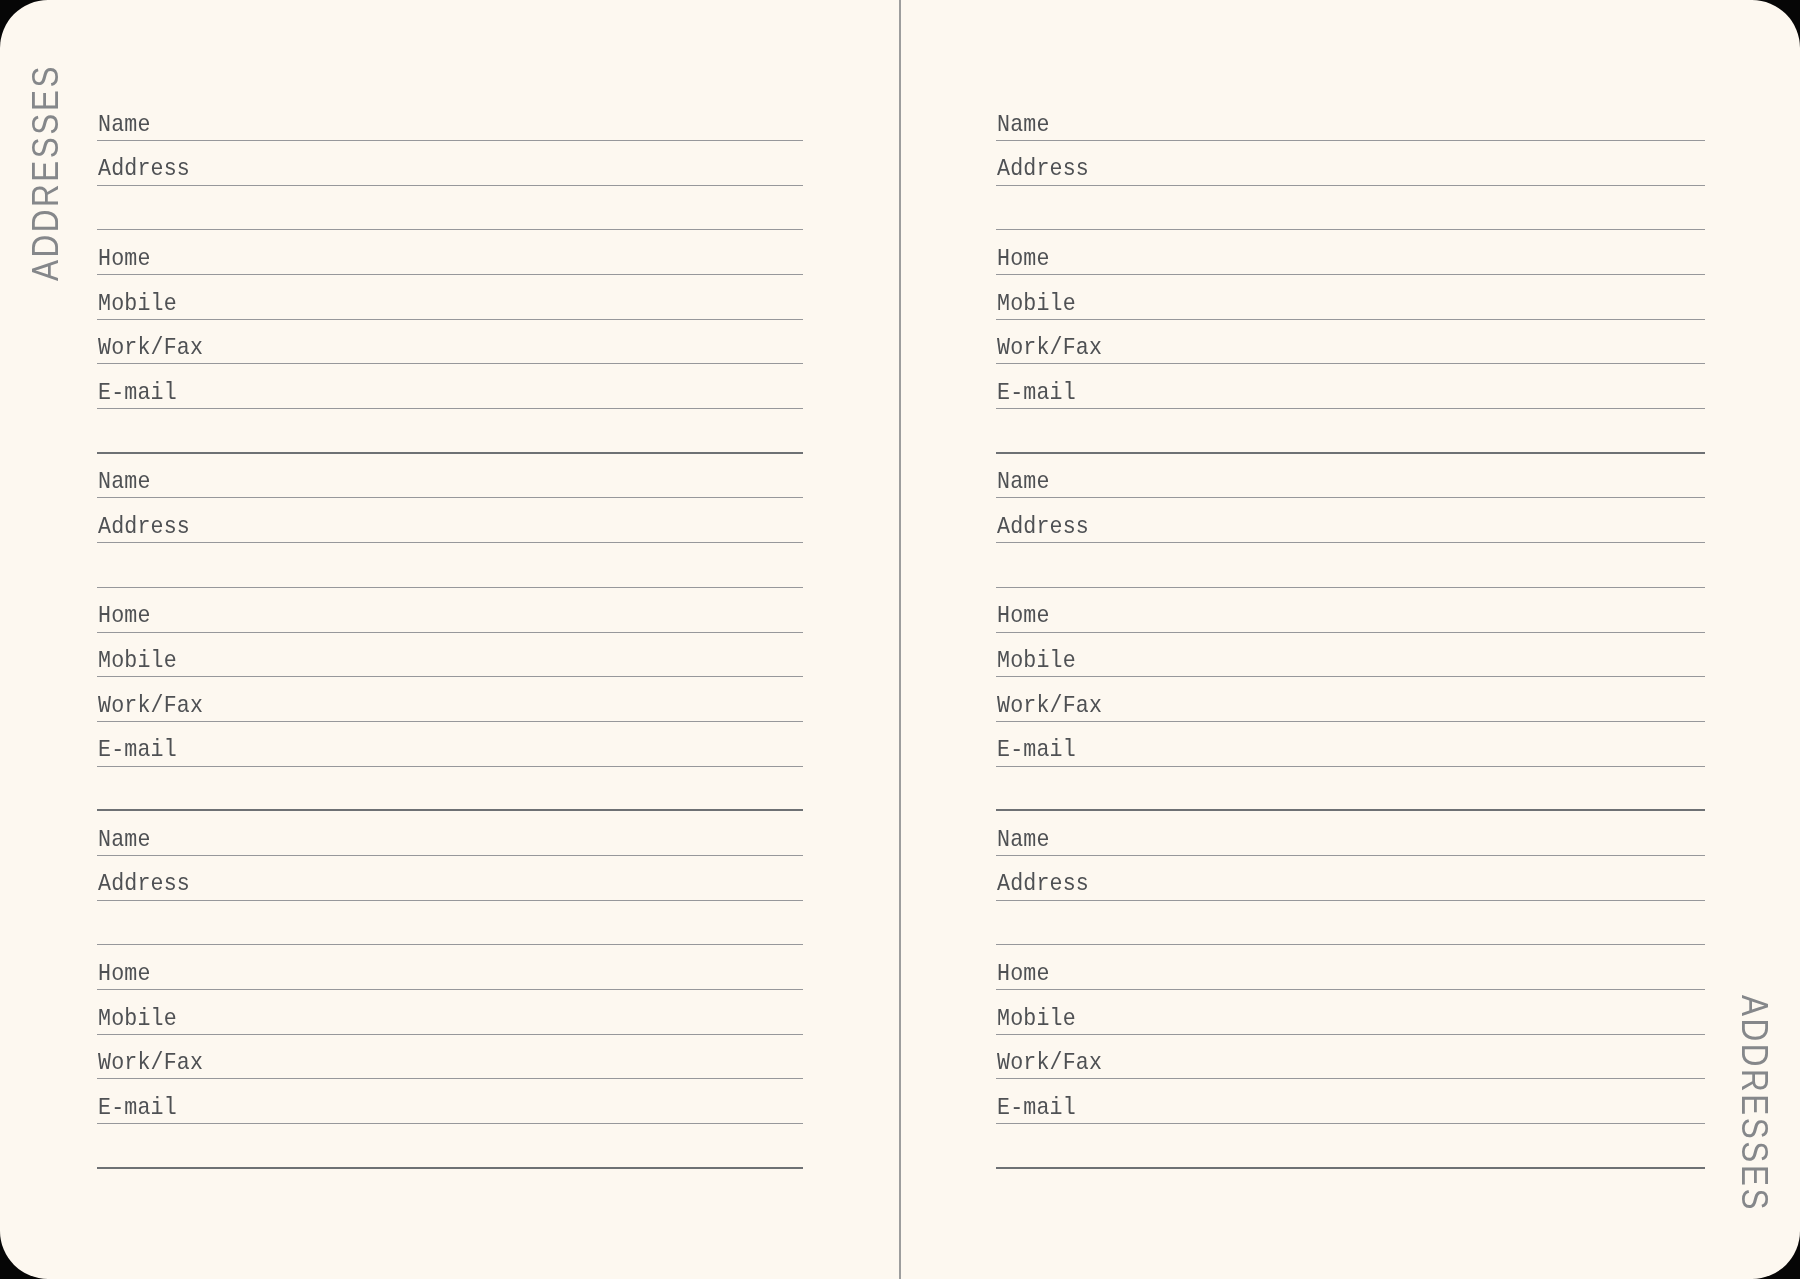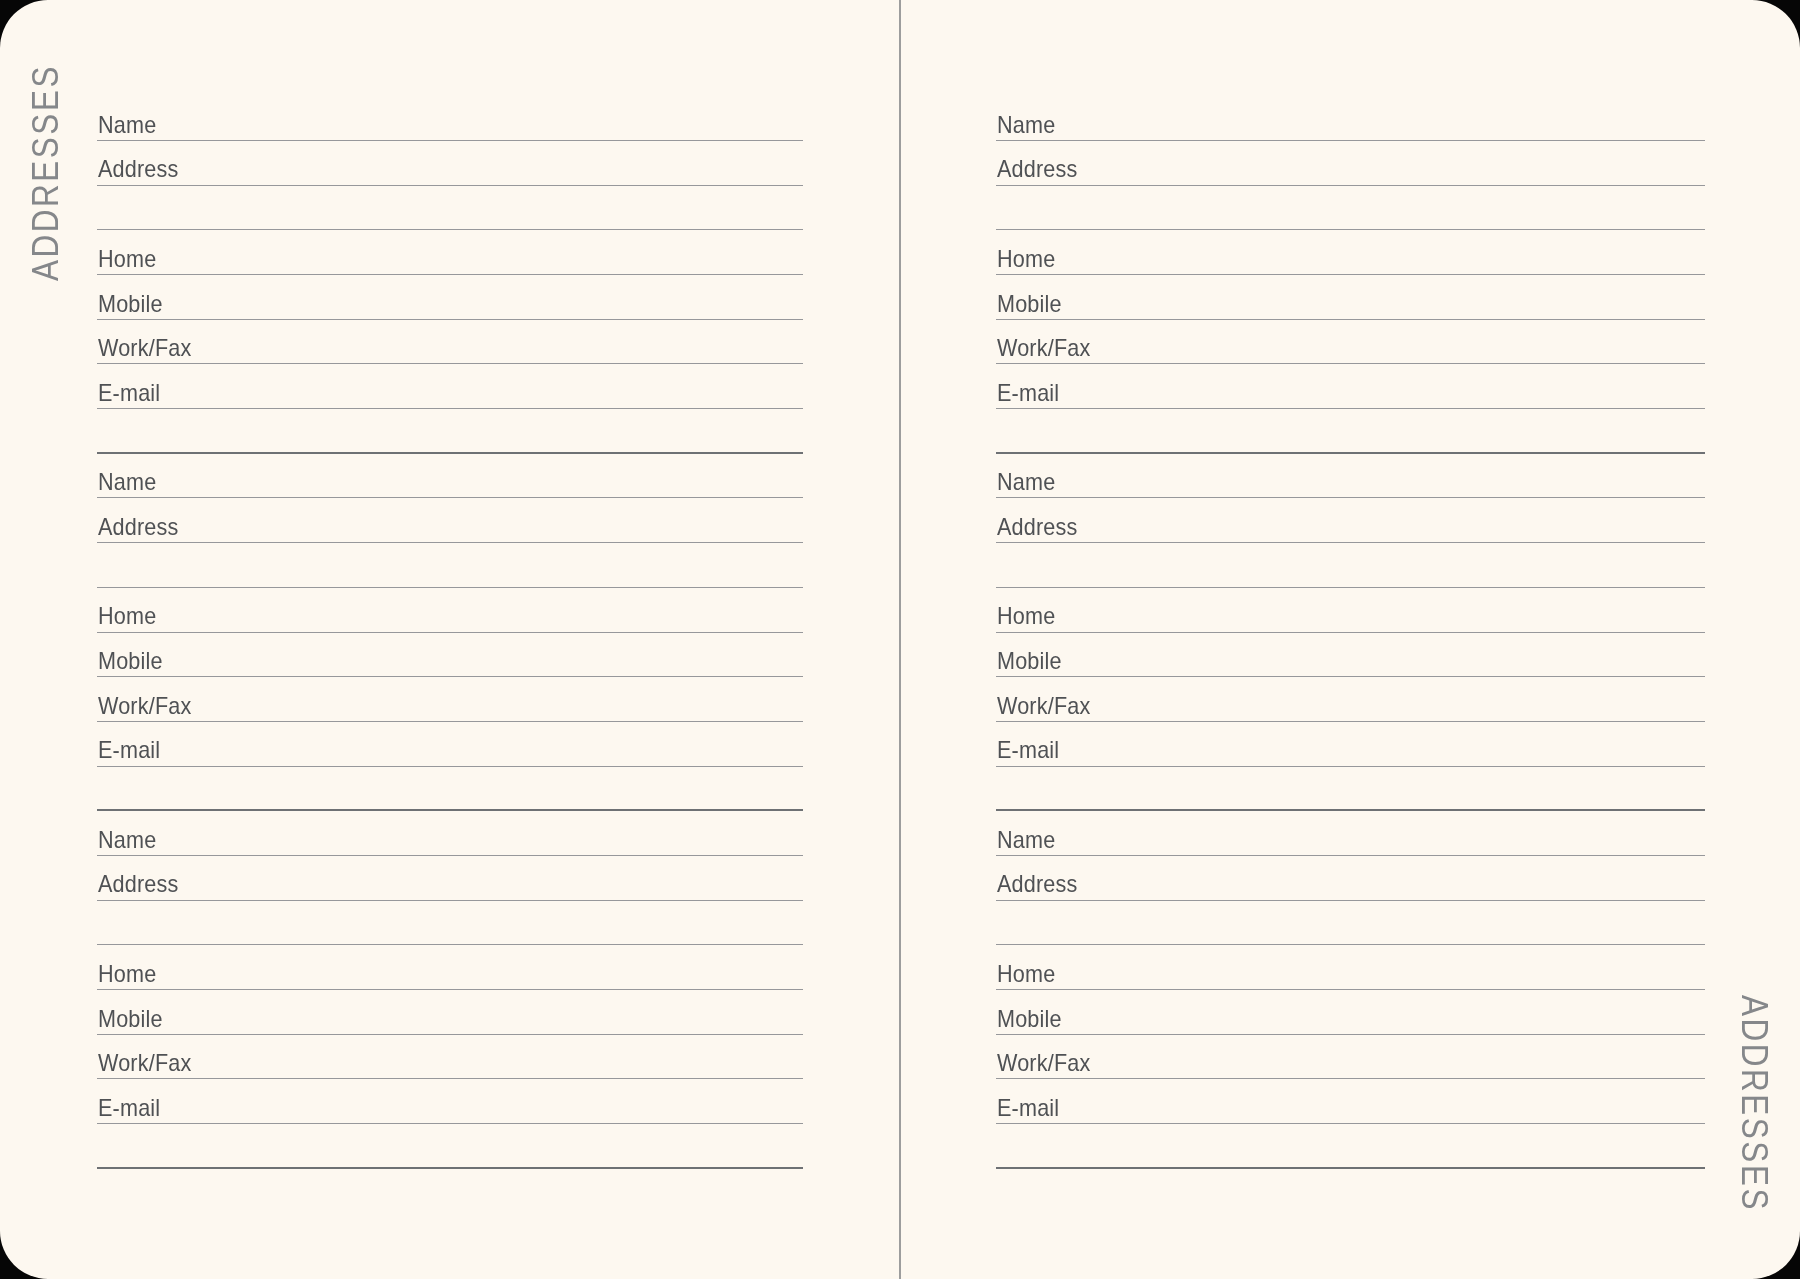--- a/index.html
+++ b/index.html
@@ -35,21 +35,21 @@
     transform-origin: 0 0;
   }
   .heading-left  { left: 24px;  top: 281px; transform: rotate(-90deg) scaleX(0.85); }
   .heading-right { left: 1776px; top: 995px; transform: rotate(90deg)  scaleX(0.85); }
   .page {
     position: absolute;
     top: 96.3px;
   }
   .page-left  { left: 97px;  width: 706px; }
   .page-right { left: 996px; width: 709px; }
-  .entry-block { width: 100%; }
+  .entry-block { width: 100%; font-family: Liberation Mono, monospace; }
   .row {
     position: relative;
     height: 44.7px;
     box-sizing: border-box;
     border-bottom: 1.5px solid var(--field_line, #97989b);
   }
   .row.separator {
     border-bottom: 2.6px solid var(--separator_line, #6e7174);
   }
   .label {

